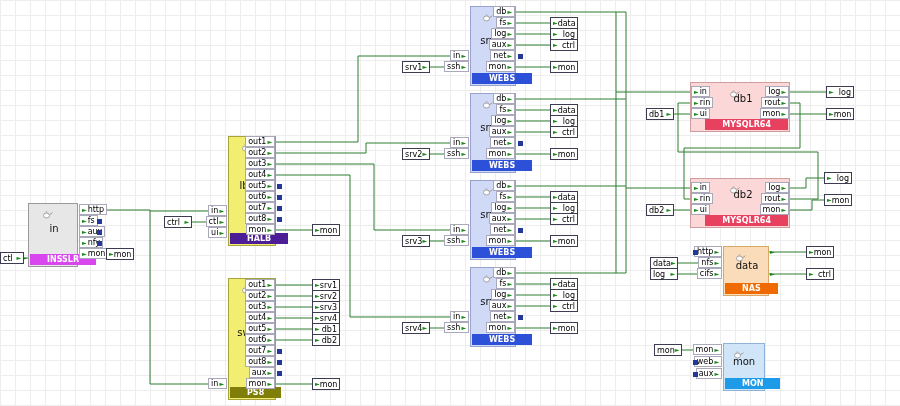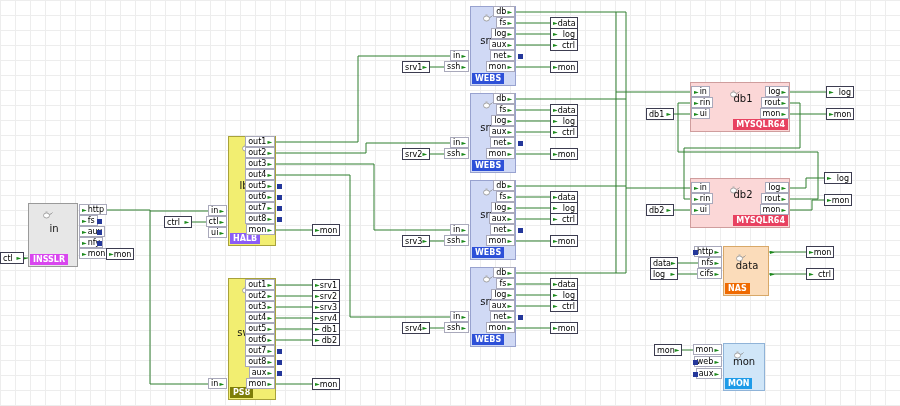--- a/index.html
+++ b/index.html
@@ -4,21 +4,21 @@
 <style>
   *{margin:0;padding:0;box-sizing:border-box}
   html,body{background:#fff}
   body{font-family:"DejaVu Sans",sans-serif}
   #diagram{position:relative;width:900px;height:406px;overflow:hidden;background-color:#fff;
     background-image:linear-gradient(#ededed 1px,transparent 1px),linear-gradient(90deg,#ededed 1px,transparent 1px);
     background-size:15px 15px}
   #wires{position:absolute;left:0;top:0}
   .node{position:absolute;border:1px solid #999}
   .node .title{position:absolute;transform:translate(-50%,-50%);font-size:10px;color:#111;white-space:nowrap}
-  .chip{position:absolute;font-size:8px;font-weight:bold;color:#fff;padding:1px 3px;line-height:9px;white-space:nowrap}
+  .chip{position:absolute;font-size:8px;font-weight:bold;color:#fff;padding:1px 17px;line-height:9px;white-space:nowrap}
   .lamp{position:absolute;width:13px;height:11px}
   .port{position:absolute;height:11px;display:flex;align-items:center;gap:1px;background:#fff;border:1px solid #a9a9bb;
     font-size:8px;line-height:9px;padding:0 2px;white-space:nowrap;color:#000;z-index:3}
   .port.bare{background:transparent;border:none;padding:0}
   .arr{color:#1d8a1d;font-size:6px;line-height:6px}
   .tag{position:absolute;height:12px;display:flex;align-items:center;justify-content:space-between;background:#fff;
     border:1px solid #3c3c50;font-size:8px;padding:0 2px;color:#000;white-space:nowrap;z-index:4}
   .term{position:absolute;width:5px;height:5px;background:#24379a;z-index:3}
 </style>
 </head>
@@ -117,21 +117,21 @@
     <div class="port bare" style="top: 252px; right: 873px;">
       <span class="arr">►</span>
     </div>
     <div class="node" style="left: 228px; top: 136px; width: 48px; height: 110px; background: rgb(242, 238, 113); border-color: rgb(168, 162, 58);">
       <span class="lamp" style="left: 11px; top: 2px;"><svg width="13" height="11" viewBox="0 0 13 11">
           <path d="M2.5 5.5 Q2.5 3 5.5 3 Q8.5 3 8.5 5.5 Q8.5 8 5.5 8 Q2.5 8 2.5 5.5 Z" fill="#fdfdfd" stroke="#909090" stroke-width="0.8"></path>
           <path d="M8.5 4.5 Q10.5 4 11.5 2.5" fill="none" stroke="#909090" stroke-width="0.9"></path>
           <rect x="4.5" y="1.5" width="2" height="1.2" fill="#b0b0b0"></rect>
         </svg></span>
       <div class="title" style="left: 15px; top: 48px;">lb</div>
-      <div class="chip" style="background: #8b5cf6; bottom: 1px; left: 1px;">HALB</div>
+      <div class="chip" style="background: #4c1d95; bottom: 1px; left: 1px;">HALB</div>
     </div>
     <div class="port" style="top: 136px; right: 625px;">
       <span>out1</span>
       <span class="arr">►</span>
     </div>
     <div class="port" style="top: 147px; right: 625px;">
       <span>out2</span>
       <span class="arr">►</span>
     </div>
     <div class="port" style="top: 158px; right: 625px;">

